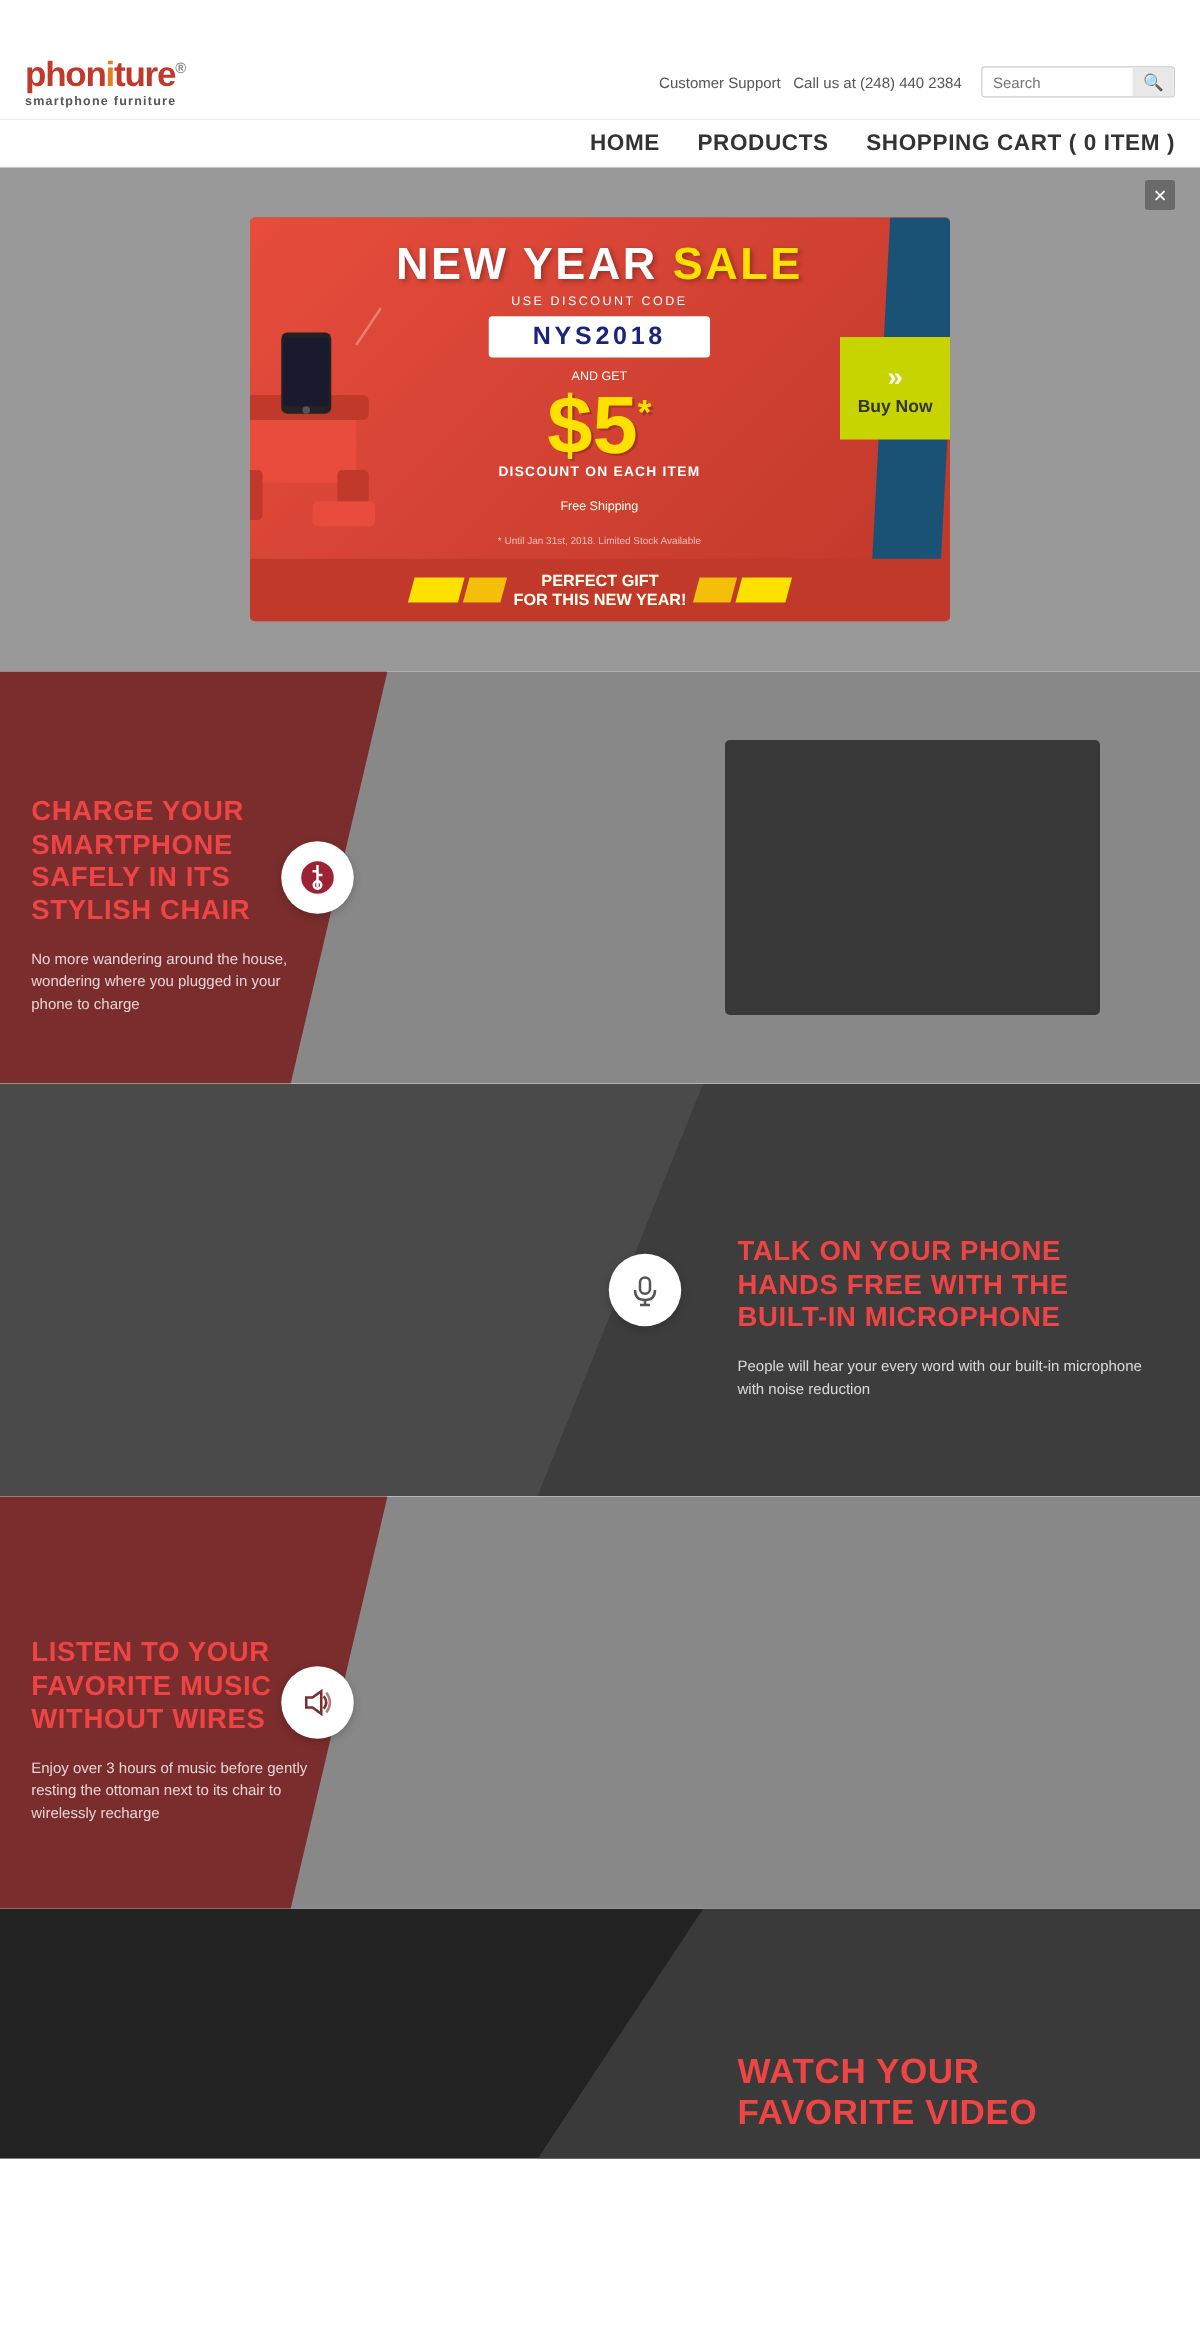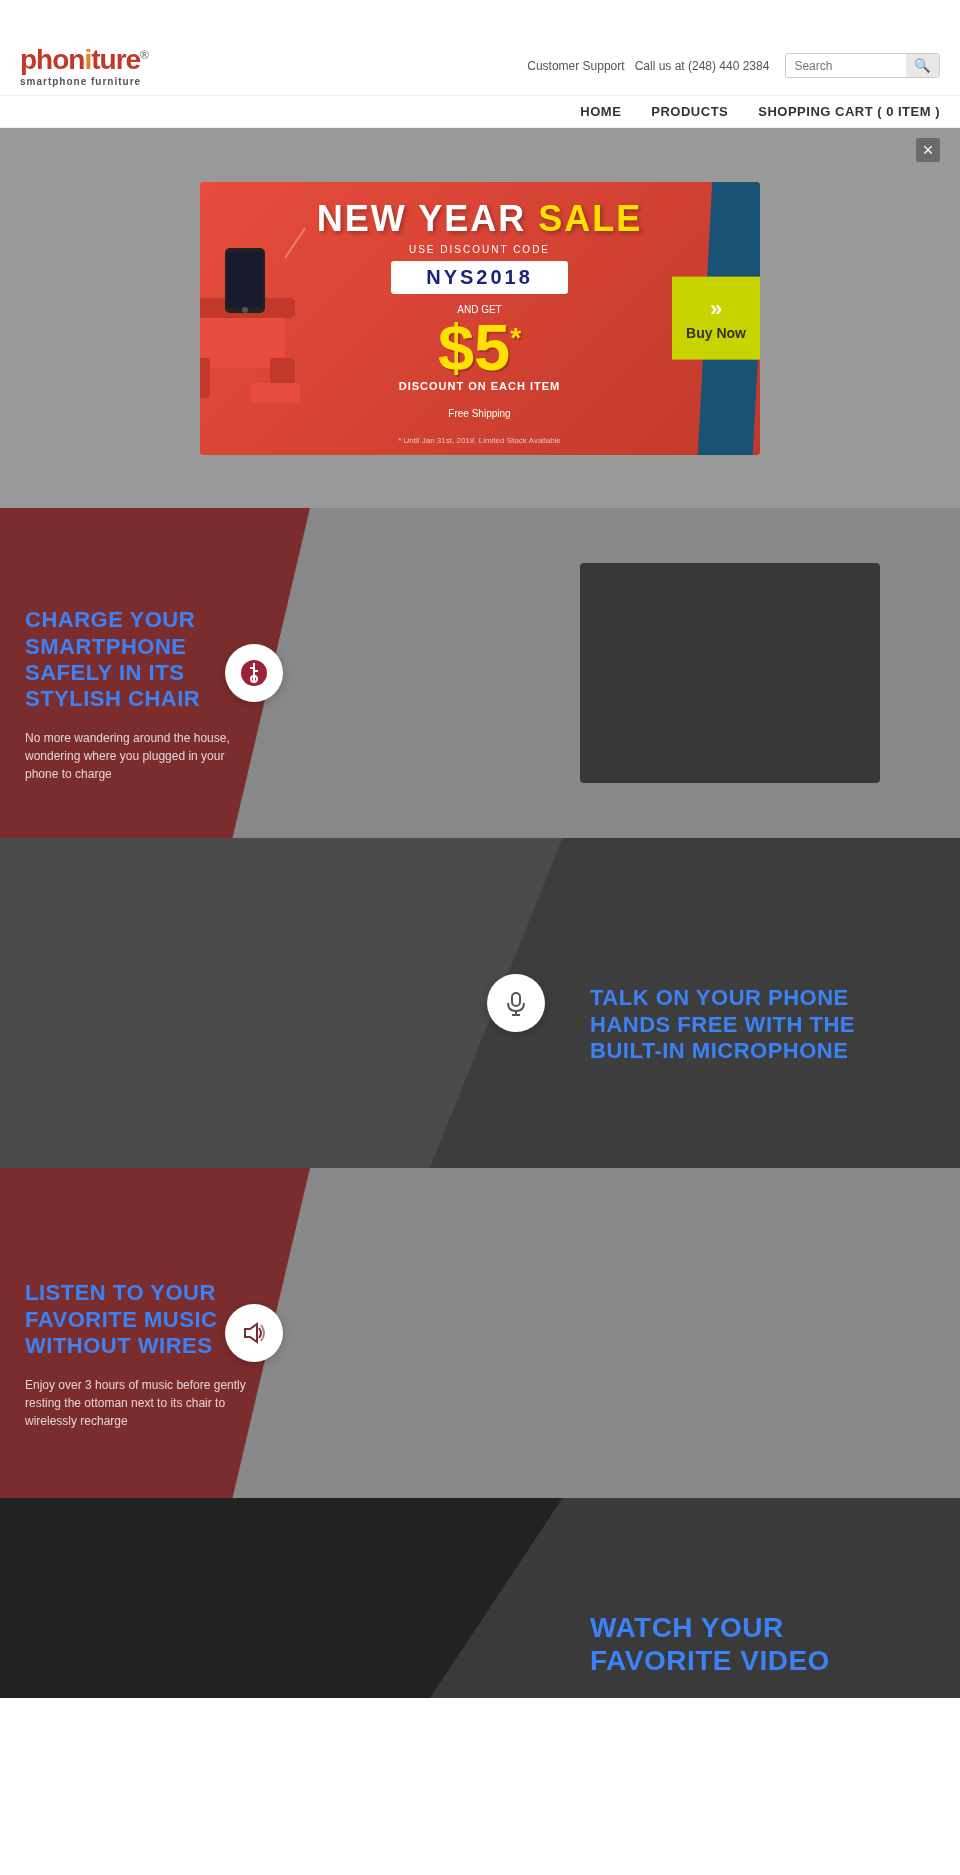--- a/index.html
+++ b/index.html
@@ -29,21 +29,21 @@
 
     
     .nav {
       background: #fff;
       display: flex;
       justify-content: flex-end;
       padding: 8px 20px;
       gap: 30px;
       border-bottom: 1px solid #eee;
     }
-    .nav a { text-decoration: none; color: #333; font-size: 13px; font-weight: 600; letter-spacing: 0.5px; }
+    .nav a { text-decoration: none; color: #333; font-size: 18px; font-weight: 600; letter-spacing: 0.5px; }
 
     
     .promo-section {
       background: #999;
       position: relative;
       display: flex;
       justify-content: center;
       align-items: center;
       padding: 40px 0;
       min-height: 380px;
@@ -115,21 +115,21 @@
       height: 100%;
       z-index: 2;
       display: flex;
       flex-direction: column;
       justify-content: center;
       padding: 30px 25px;
     }
     .feature-title {
       font-size: 22px;
       font-weight: 900;
-      color: #3b82f6;
+      color: #ef4444;
       text-transform: uppercase;
       line-height: 1.2;
       letter-spacing: 0.5px;
       margin-top: 44px;
     }
     .feature-desc {
       font-size: 12px;
       color: rgba(255,255,255,0.8);
       margin-top: 16px;
       line-height: 1.5;
@@ -367,20 +367,32 @@
         <div style="font-size:8px;color:rgba(255,255,255,0.65);margin-top:17px;">* Until Jan 31st, 2018. Limited Stock Available</div>
       </div>
 
       <div style="position:absolute;right:0;top:50%;transform:translateY(-50%);background:#c8d400;color:#333;font-size:14px;font-weight:bold;padding:18px 14px;text-align:center;cursor:pointer;z-index:5;line-height:1.3;">
         <span style="font-size:22px;font-weight:900;display:block;color:#fff;">»</span>
         <span style="display:block;">Buy
 Now</span>
       </div>
     </div>
 
+    <div style="background:#c0392b;width:100%;padding:10px 100px;display:flex;align-items:center;justify-content:center;">
+
+      <div style="display:flex;gap:4px;margin-right:8px;">
+        <div style="width:40px;height:20px;background:#ffe100;transform:skewX(-15deg);"></div>
+        <div style="width:30px;height:20px;background:#ffe100;transform:skewX(-15deg);opacity:0.8;"></div>
+      </div>
+      <div style="font-size:13px;font-weight:bold;color:#ffe;text-align:center;">PERFECT GIFT<br>FOR THIS NEW YEAR!</div>
+      <div style="display:flex;gap:4px;margin-left:8px;">
+        <div style="width:30px;height:20px;background:#ffe100;transform:skewX(-15deg);opacity:0.8;"></div>
+        <div style="width:40px;height:20px;background:#ffe100;transform:skewX(-15deg);"></div>
+      </div>
+    </div>
   </div>
 </section>
 
 <section class="feature-section">
   <div class="feature-bg-right">
 
     <div style="position:absolute;right:80px;top:50%;transform:translateY(-50%);width:300px;height:220px;background:#2a2a2a;border-radius:4px;opacity:0.85;"></div>
   </div>
   <div class="feature-bg-left"></div>
   <div class="feature-content-left">
@@ -397,20 +409,21 @@
       <line x1="14" y1="12" x2="18" y2="12" stroke="#fff" stroke-width="2"></line>
     </svg>
   </div>
 </section>
 
 <section class="feature-section-2">
   <div class="feature-bg-left-2"></div>
   <div class="feature-bg-right-2"></div>
   <div class="feature-content-right">
     <div class="feature-title">TALK ON YOUR PHONE HANDS FREE WITH THE BUILT-IN MICROPHONE</div>
+    <div class="feature-desc">People will hear your every word with our built-in microphone with noise reduction</div>
   </div>
   <div class="feature-icon-circle-2">
 
     <svg viewBox="0 0 28 28" width="28" height="28">
       <rect x="10" y="4" width="8" height="13" rx="4" fill="none" stroke="#555" stroke-width="2"></rect>
       <path d="M6 14 Q6 22 14 22 Q22 22 22 14" fill="none" stroke="#555" stroke-width="2"></path>
       <line x1="14" y1="22" x2="14" y2="26" stroke="#555" stroke-width="2"></line>
       <line x1="10" y1="26" x2="18" y2="26" stroke="#555" stroke-width="2"></line>
     </svg>
   </div>

